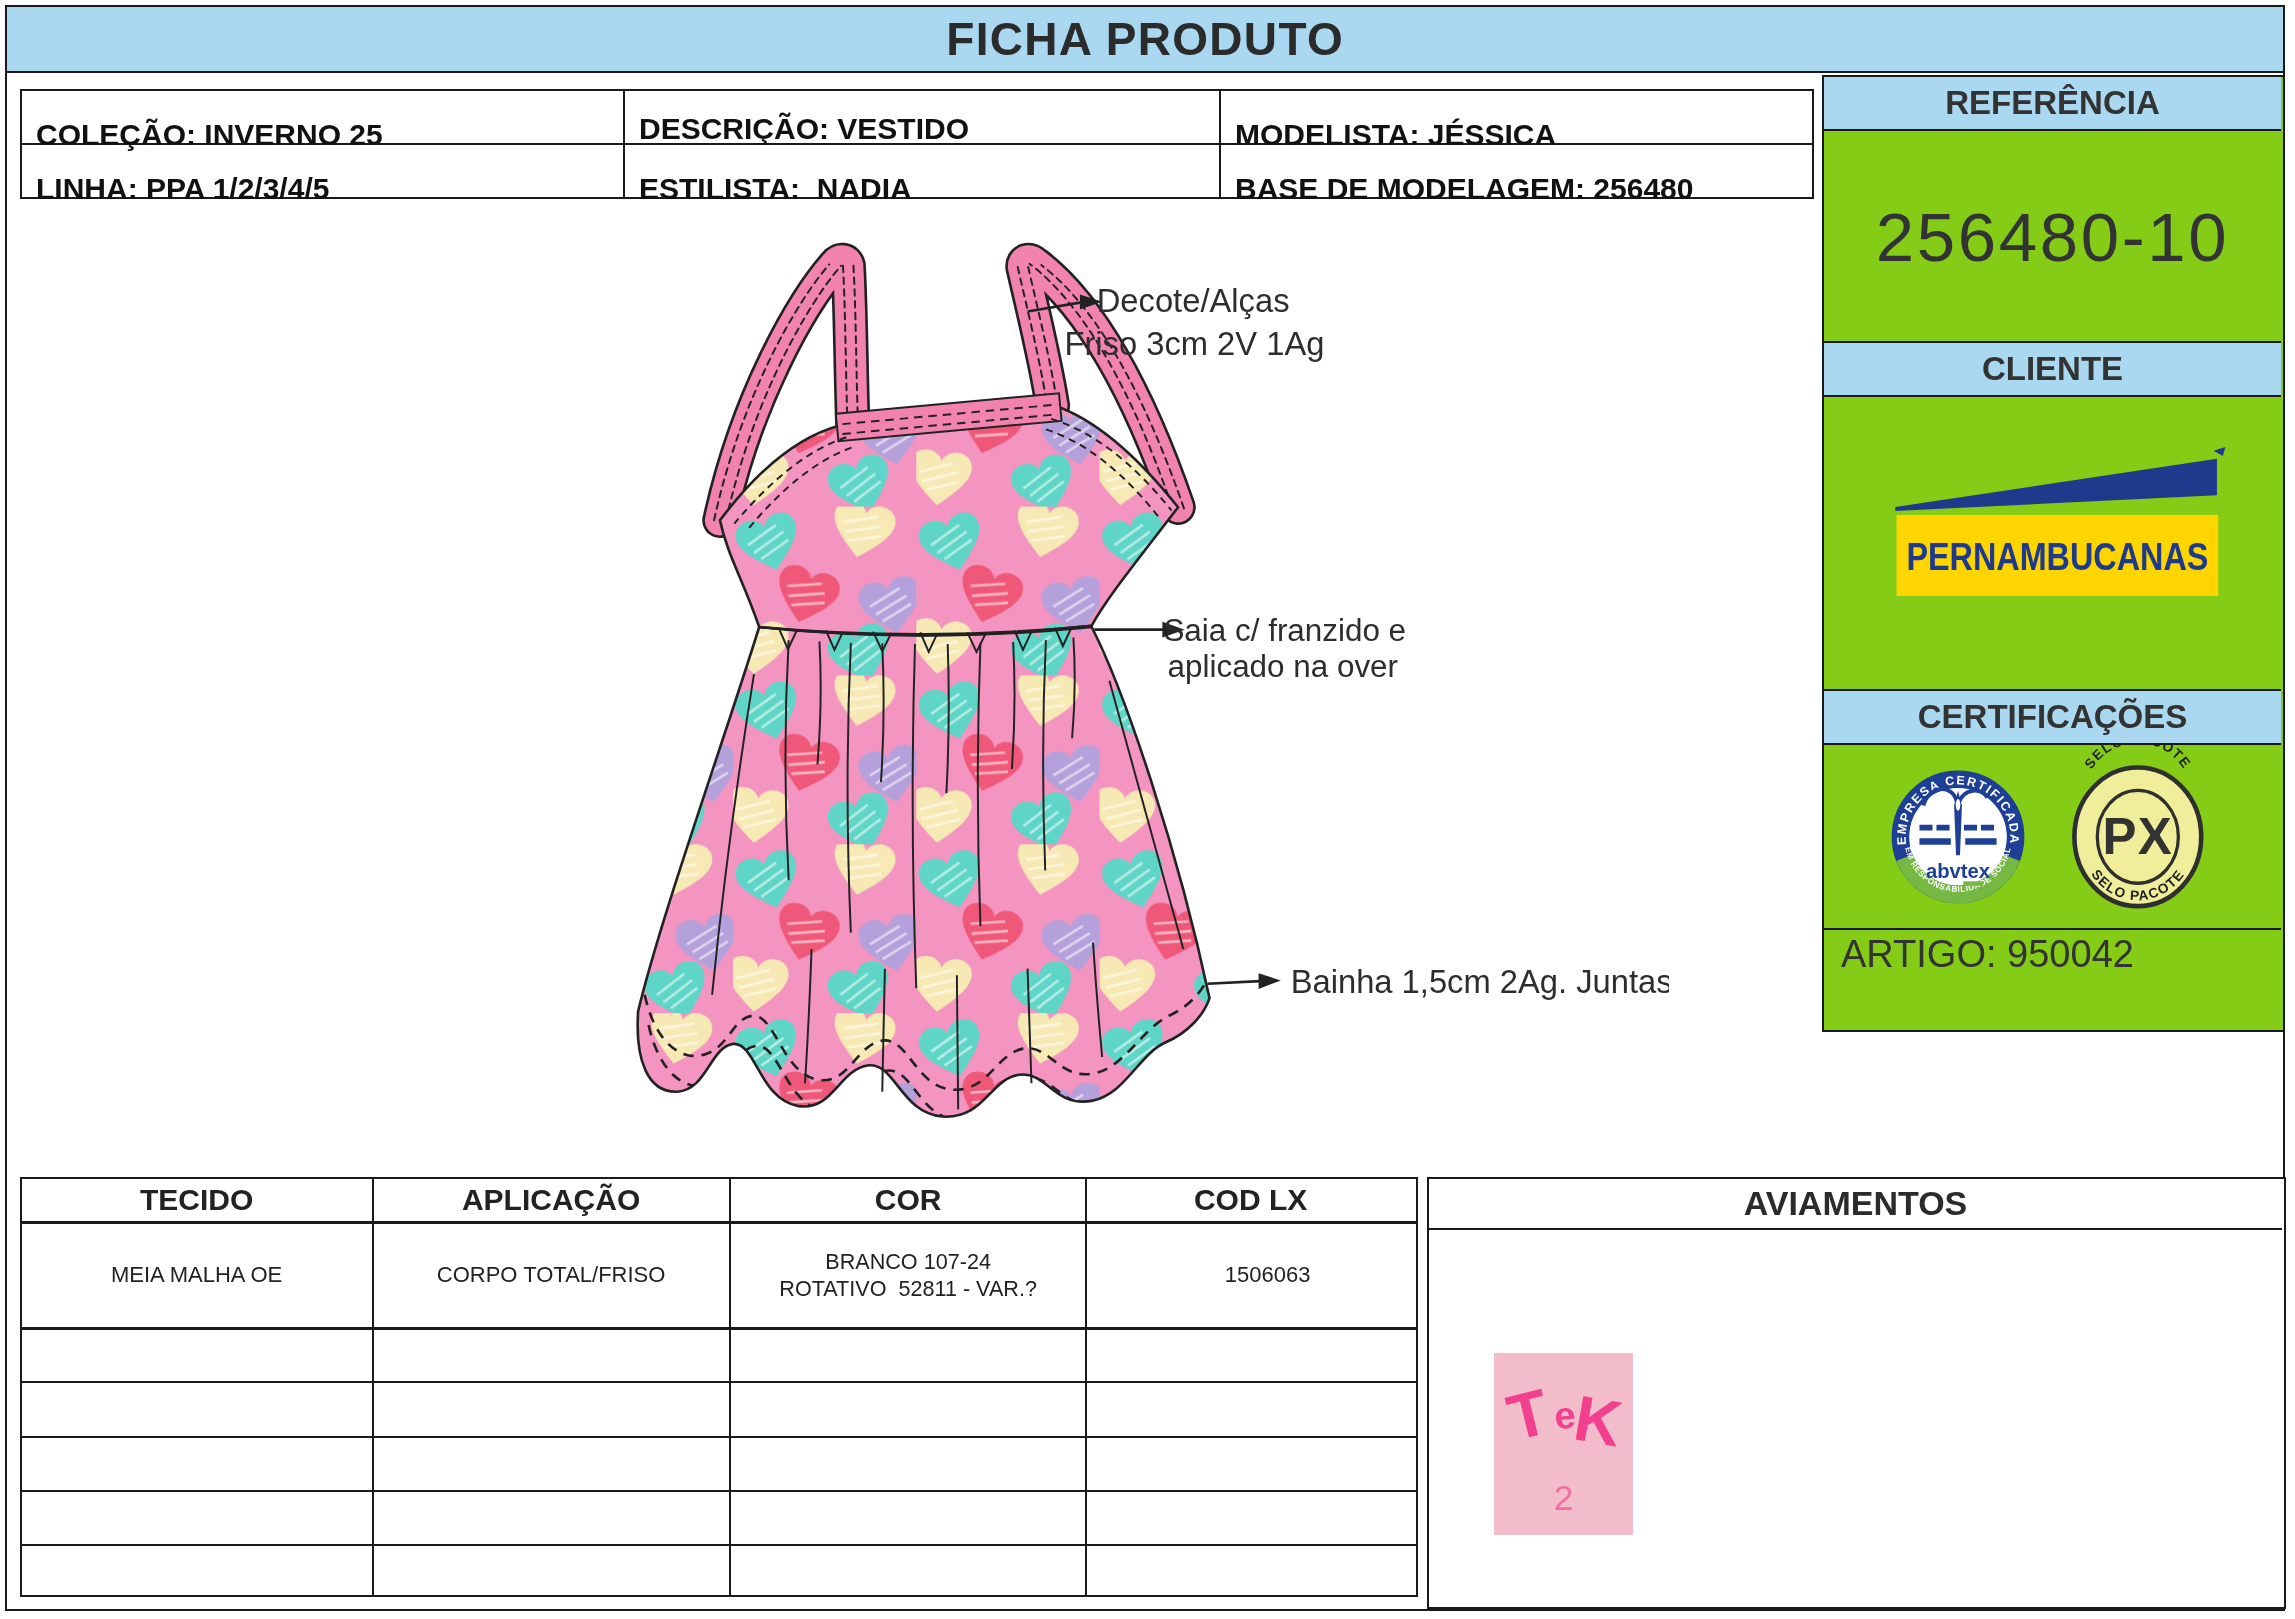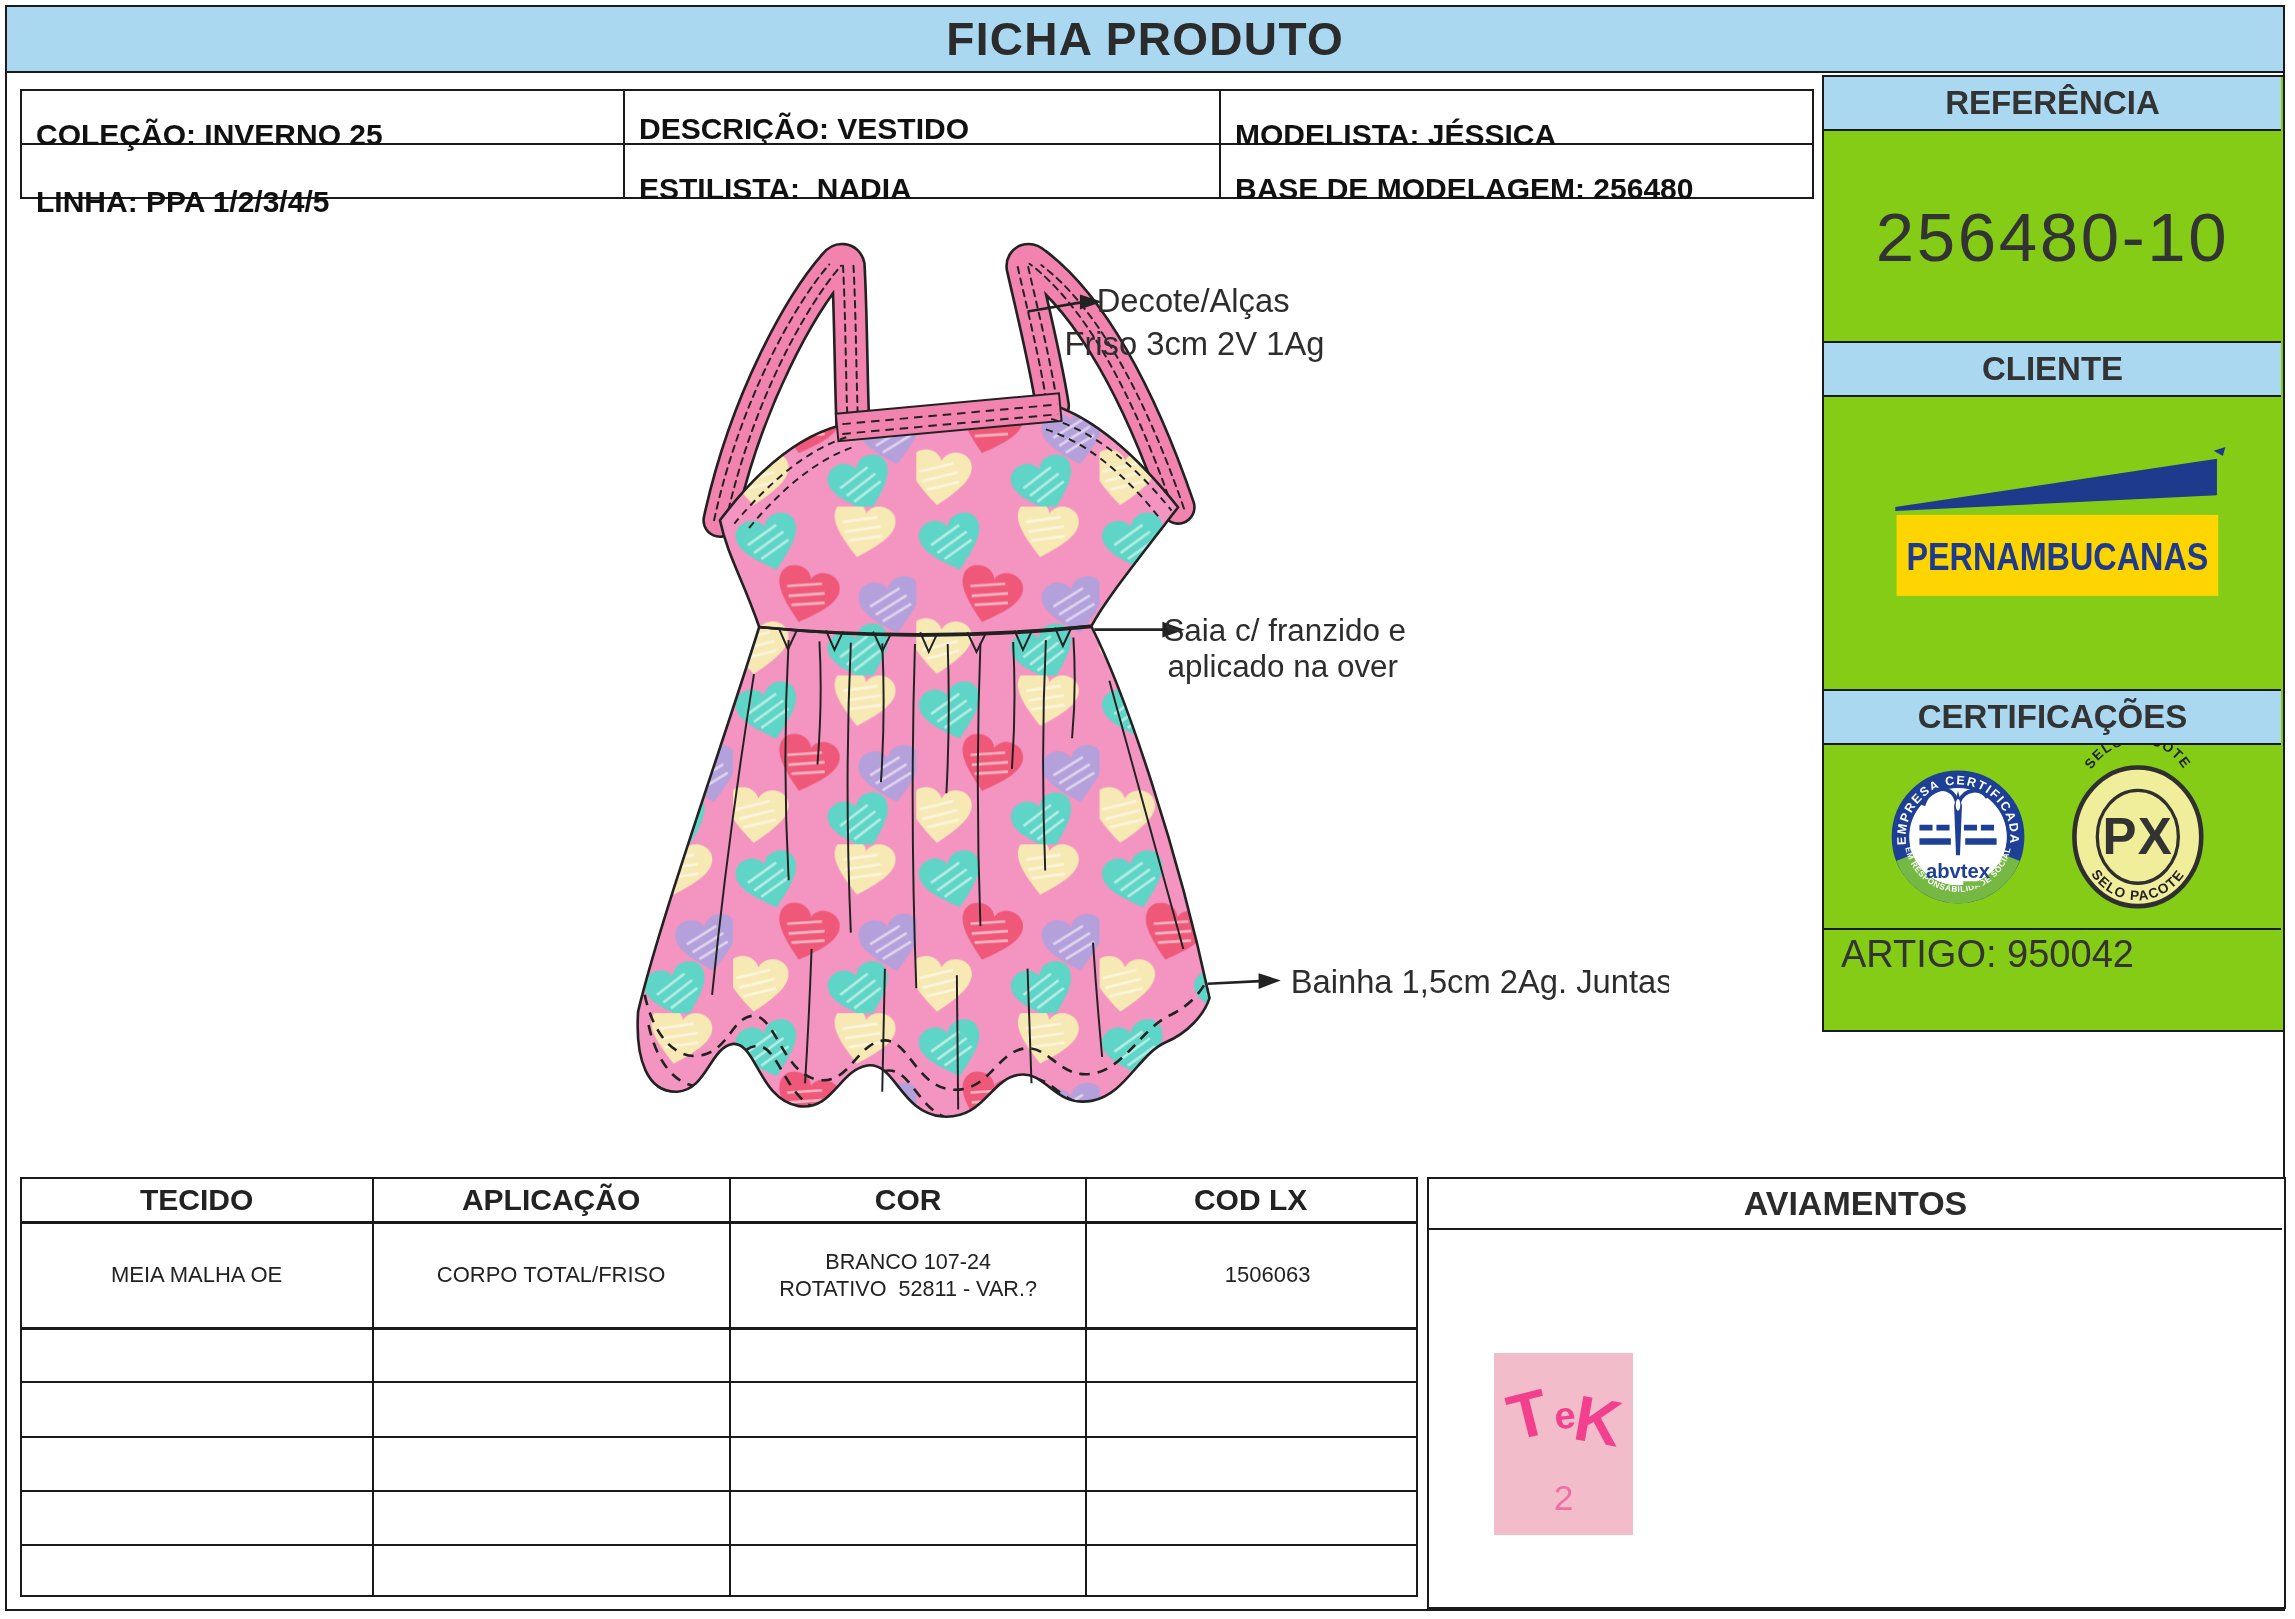--- a/index.html
+++ b/index.html
@@ -35,21 +35,21 @@
     <div class="title-txt">FICHA PRODUTO</div>
   </div>
 
   <div class="abs bord3" style="left:19.6px;top:89px;width:1794px;height:110px;background:#fff;">
     <div class="vline" style="left:601px;"></div>
     <div class="vline" style="left:1197px;"></div>
     <div class="hline" style="top:52px;"></div>
     <div class="cell cell-label" style="left:0;top:0;width:601px;height:52px;">COLEÇÃO: INVERNO 25</div>
     <div class="cell cell-label" style="left:603px;top:0;width:595px;height:40px;">DESCRIÇÃO: VESTIDO</div>
     <div class="cell cell-label" style="left:1199px;top:0;width:591px;height:52px;">MODELISTA: JÉSSICA</div>
-    <div class="cell cell-label" style="left:0;top:67px;width:601px;height:52px;">LINHA: PPA 1/2/3/4/5</div>
+    <div class="cell cell-label" style="left:0;top:54px;width:601px;height:52px;">LINHA: PPA 1/2/3/4/5</div>
     <div class="cell cell-label" style="left:603px;top:54px;width:595px;height:52px;">ESTILISTA:  NADIA</div>
     <div class="cell cell-label" style="left:1199px;top:54px;width:591px;height:52px;">BASE DE MODELAGEM: 256480</div>
   </div>
 
   <div class="abs bord4" style="left:1822px;top:75px;width:463px;height:957px;background:#84cc16;">
     <div class="cell cell-center blueband" style="left:0;top:0;width:457px;height:54px;border-bottom:2px solid #1a1a1a;">
       <div class="hdr-txt">REFERÊNCIA</div>
     </div>
     <div class="cell cell-center" style="left:0;top:56px;width:457px;height:208px;">
       <div class="refnum">256480-10</div>

